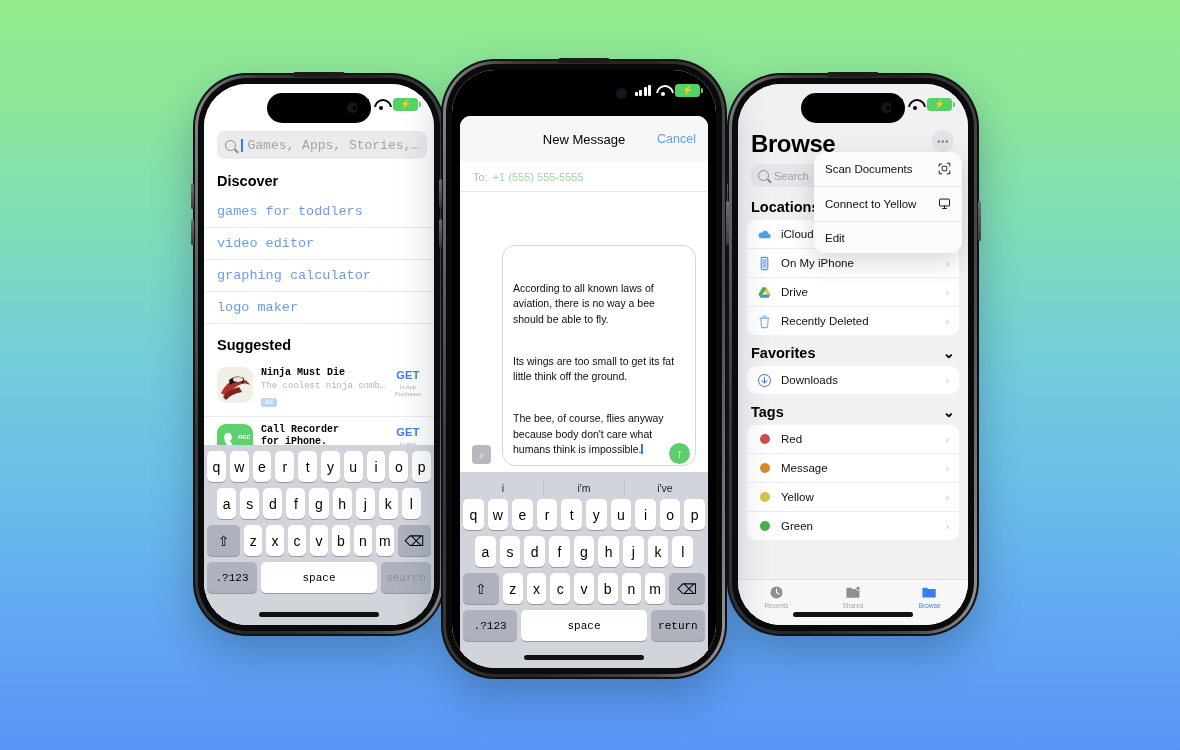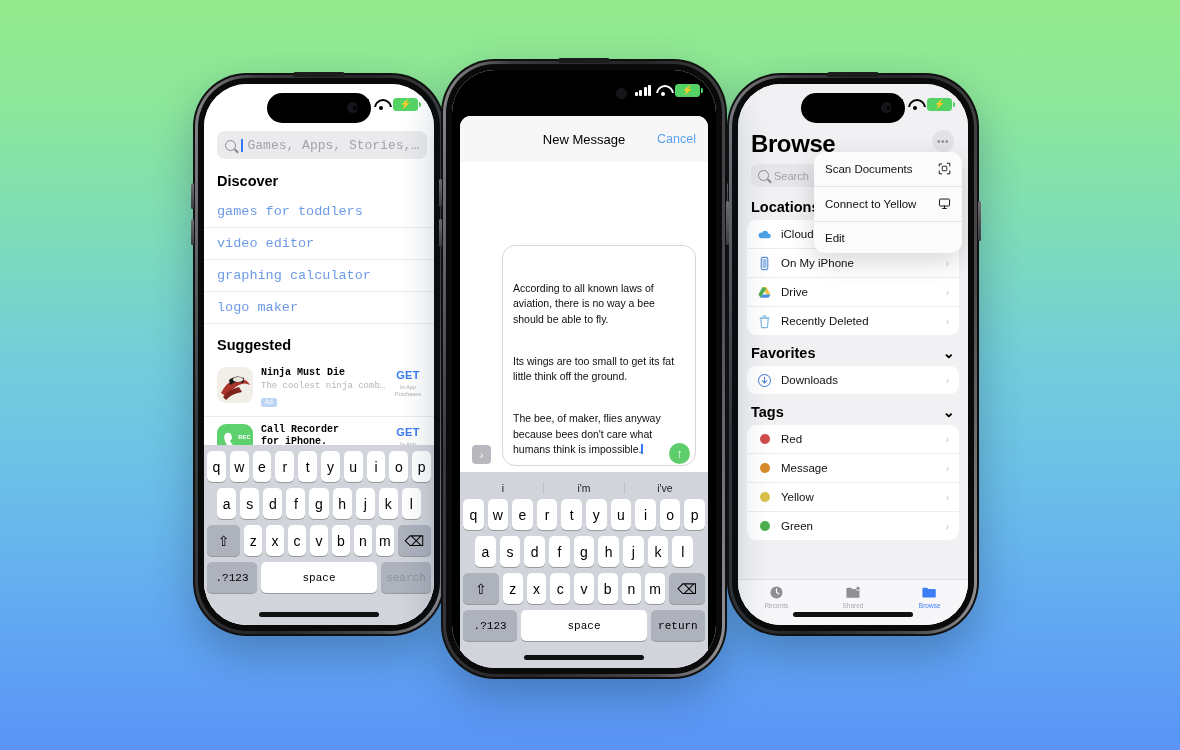--- a/index.html
+++ b/index.html
@@ -315,27 +315,31 @@
 
   <div class="screen">
     <div class="ms-wrap">
       <div class="ms-sheet">
 
         <div class="ms-nav">
           <div class="ms-title">New Message</div>
           <div class="ms-cancel">Cancel</div>
         </div>
 
+        <div class="ms-to">
+          <span class="ms-to-l">To:</span>
+          <span class="ms-to-v">+1 (555) 555-5555</span>
+        </div>
 
         <div class="ms-body">
           <div class="ms-expand">›</div>
           <div class="ms-bubble">
             <p>According to all known laws of aviation, there is no way a bee should be able to fly.</p>
             <p>Its wings are too small to get its fat little think off the ground.</p>
-            <p><span>The bee, of maker, flies anyway because bees don't care what humans think is impossible.</span><span class="ms-cursor"></span></p>
+            <p><span>The bee, of course, flies anyway because body don't care what humans think is impossible.</span><span class="ms-cursor"></span></p>
           </div>
           <div class="ms-send">↑</div>
         </div>
 
         <div class="kb">
           <div class="kb-sugg">
             <div>i</div>
             <div>i'm</div>
             <div>i've</div>
           </div>

